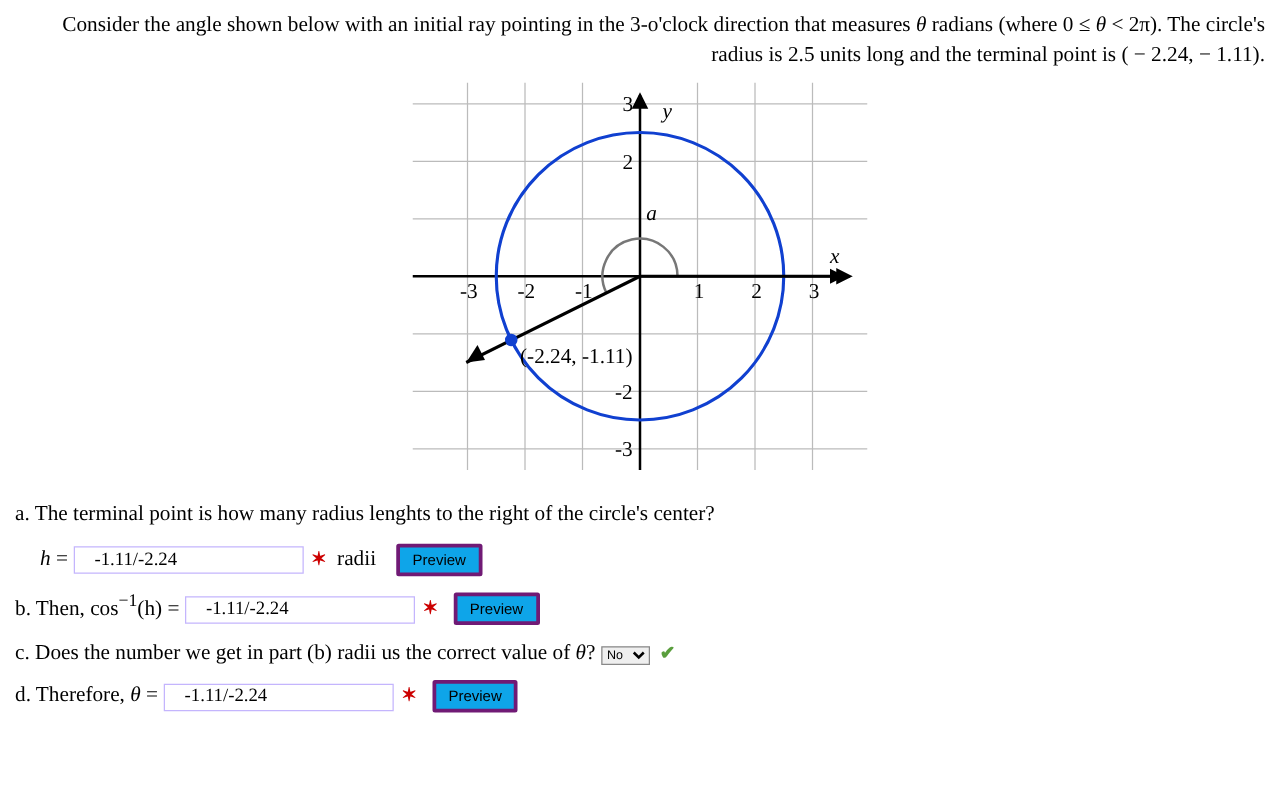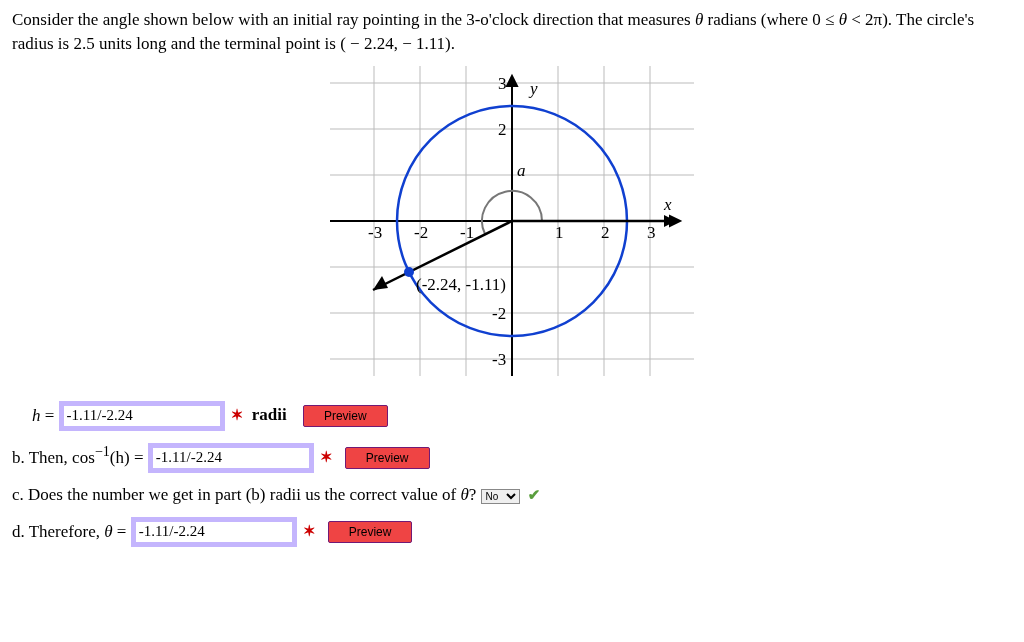--- a/index.html
+++ b/index.html
@@ -1,23 +1,23 @@
 <!DOCTYPE html>
 <html><head>
 <meta charset="utf-8">
 <style>
   body { margin:0; padding:8px 12px; font-family:"Times New Roman",serif; font-size:17px; color:#000; background:#fff; width:1024px; box-sizing:border-box; }
-  .question-text { line-height:1.4; margin-bottom:6px; }
+  .question-text { line-height:1.4; margin-bottom:6px;text-align:right; }
   .graph-wrap { text-align:center; margin:10px 0 20px 0; }
   .part { margin:12px 0 10px 0; }
   .indent { margin-left:20px; }
-  input[type=text] { font-family:"Times New Roman",serif; font-size:15px; border:5px solid #c4b5fd; padding:1px 3px; height:18px; }
+  input[type=text] { font-family:"Times New Roman",serif; font-size:15px; border:1px solid #c4b5fd; padding:1px 16px; height:18px; }
   select { font-family:Arial,sans-serif; font-size:10px; border:1px solid #888; }
-  .preview-btn { display:inline-block; font-family:Arial,sans-serif; font-size:12px; padding:3px 20px; border:1px solid #701a75; background:#ef4444; border-radius:2px; margin-left:8px; vertical-align:baseline; }
-  .radii-label { margin-left:4px; margin-right:4px;font-weight:bold; }
+  .preview-btn { display:inline-block; font-family:Arial,sans-serif; font-size:12px; padding:3px 10px; border:3px solid #701a75; background:#0ea5e9; border-radius:2px; margin-left:8px; vertical-align:baseline; }
+  .radii-label { margin-left:4px; margin-right:4px; }
   .wrong { color:#c00; font-weight:bold; margin-left:2px; font-size:15px; font-family:Arial,sans-serif; }
   .right { color:#5a9e3d; font-weight:bold; margin-left:4px; font-size:15px; font-family:Arial,sans-serif; }
   i.var { font-style:italic; font-family:"Times New Roman",serif; }
   svg { display:inline-block; }
 </style>
 </head>
 <body>
 
 <div class="question-text">
   <span>Consider the angle shown below with an initial ray pointing in the 3-o'clock direction that measures </span><i class="var">θ</i><span> radians (where 0 ≤ </span><i class="var">θ</i><span> &lt; 2π). The circle's radius is 2.5 units long and the terminal point is ( − 2.24,  − 1.11).</span>
@@ -78,20 +78,21 @@
     <text x="168" y="69">2</text>
     <text x="162" y="253">-2</text>
     <text x="162" y="299">-3</text>
 
     <text x="86" y="224">(-2.24, -1.11)</text>
   </g>
 </svg>
 </div>
 
 <div class="part">
+  <div>a. The terminal point is how many radius lenghts to the right of the circle's center?</div>
   <div class="indent" style="margin-top:14px;">
     <i class="var">h</i>
     <span> = </span>
     <input type="text" style="width: 150px;" value="-1.11/-2.24">
     <span class="wrong">✶</span>
     <span class="radii-label">radii</span>
     <span class="preview-btn">Preview</span>
   </div>
 </div>
 

